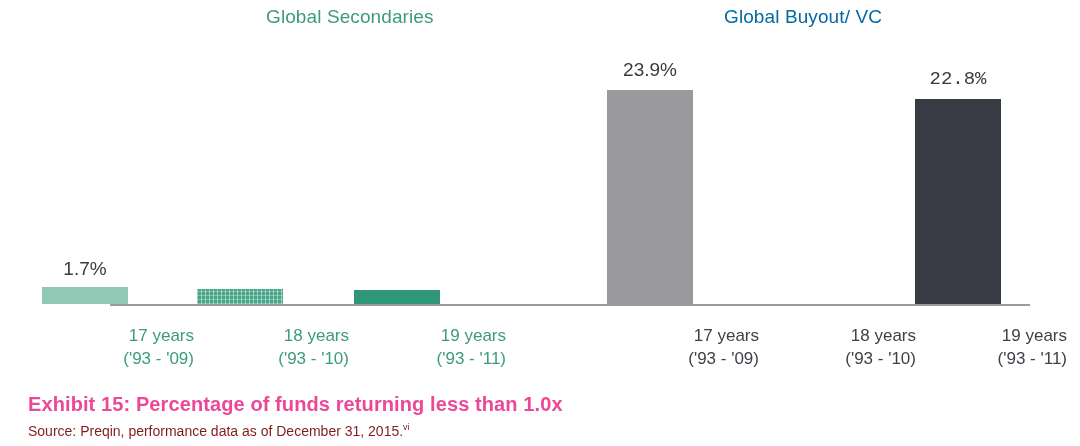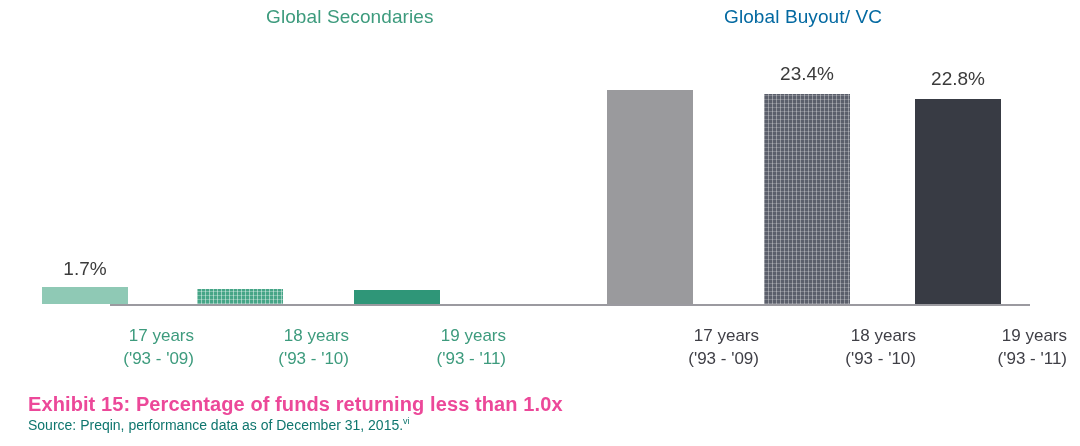--- a/index.html
+++ b/index.html
@@ -114,22 +114,23 @@
     top: 393px;
     width: 1024px;
   }
   #caption-title {
     font-size: 20px;
     font-weight: bold;
     color: #ec4899;
     letter-spacing: .1px;
   }
   #caption-source {
+    margin-top: 6px;
     font-size: 14px;
-    color: #0f766e;
+    color: #7f1d1d;
   }
   #caption-source sup {
     font-size: 9px;
     vertical-align: super;
   }
 </style>
 </head>
 <body>
 
 <div class="group-header" id="hdr-secondaries">Global Secondaries</div>
@@ -146,30 +147,27 @@
 
   <div class="bar-slot" style="left:155px;">
     <div class="bar fill-green-textured" style="height:15px;"></div>
   </div>
 
   <div class="bar-slot" style="left:312px;">
     <div class="bar fill-green-dark" style="height:14px;"></div>
   </div>
 
   <div class="bar-slot" style="left:565px;">
+    <div class="value-label" style="bottom:237px;">23.9%</div>
     <div class="bar fill-gray-mid" style="height:214px;"></div>
   </div>
 
-  <div class="bar-slot" style="left:722px;">
-    <div class="value-label" style="bottom:233px;">23.4%</div>
-    <div class="bar fill-gray-textured" style="height:210px;"></div>
-  </div>
 
   <div class="bar-slot" style="left:873px;">
-    <div class="value-label" style="bottom:228px;">22.8%</div>
+    <div class="value-label" style="bottom:228px;font-family:Liberation Mono, monospace;">22.8%</div>
     <div class="bar fill-gray-dark" style="height:205px;"></div>
   </div>
 </div>
 
 <div class="cat-label green" style="left:0px;">
   <div>17 years</div>
   <div>('93 - '09)</div>
 </div>
 <div class="cat-label green" style="left:155px;">
   <div>18 years</div>

